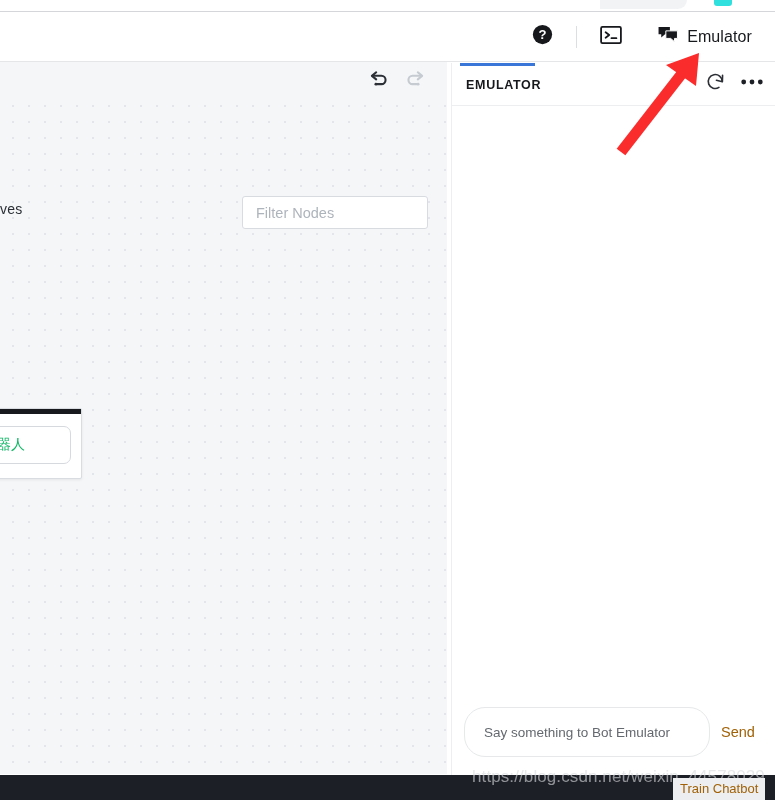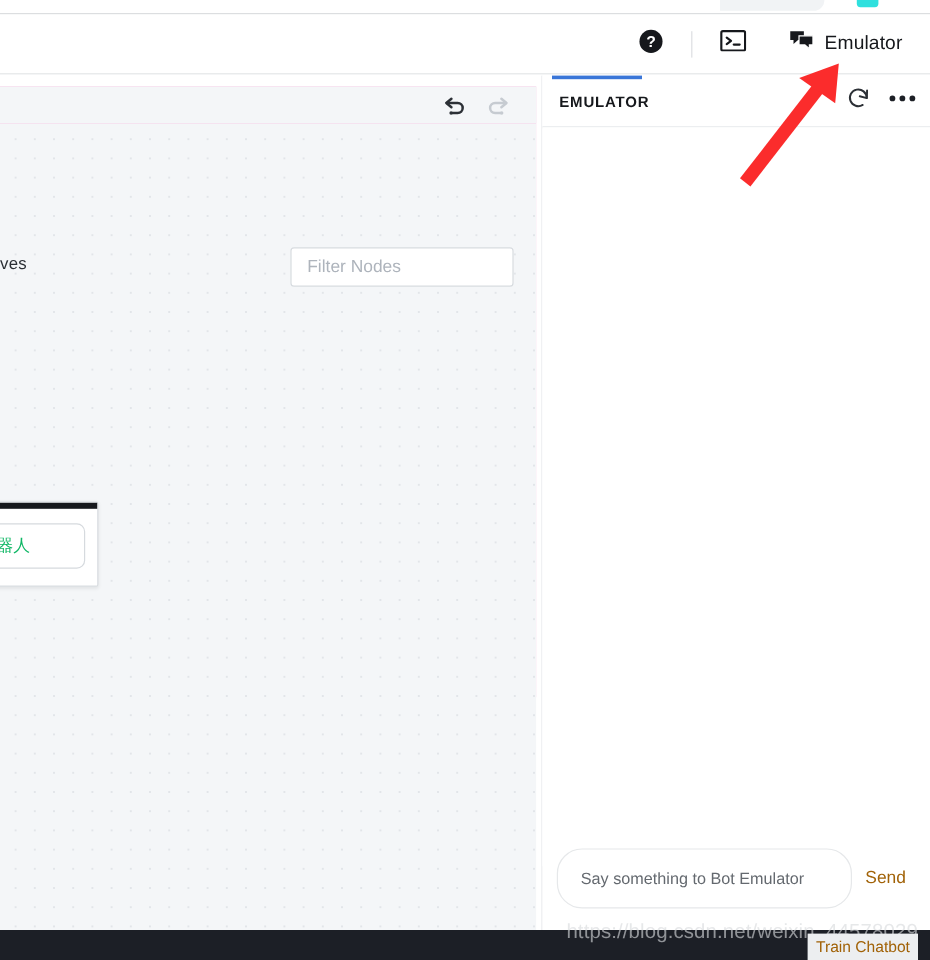--- a/index.html
+++ b/index.html
@@ -84,24 +84,24 @@
     font-size: 16px;
     color: #16181c;
     margin-left: 9px;
     letter-spacing: .1px;
   }
   .icon { display: block; }
 
   
   .canvas-wrap {
     position: absolute;
-    top: 72px; left: 0;
+    top: 62px; left: 0;
     width: 447px;
     height: 509px;
-    background: #f9a8d4;
+    background: #404040;
   }
   .canvas-toolbar {
     position: absolute;
     top: 0; left: 0;
     width: 447px;
     height: 31px;
     background: #f4f6f8;
     display: flex;
     align-items: center;
     justify-content: flex-end;

